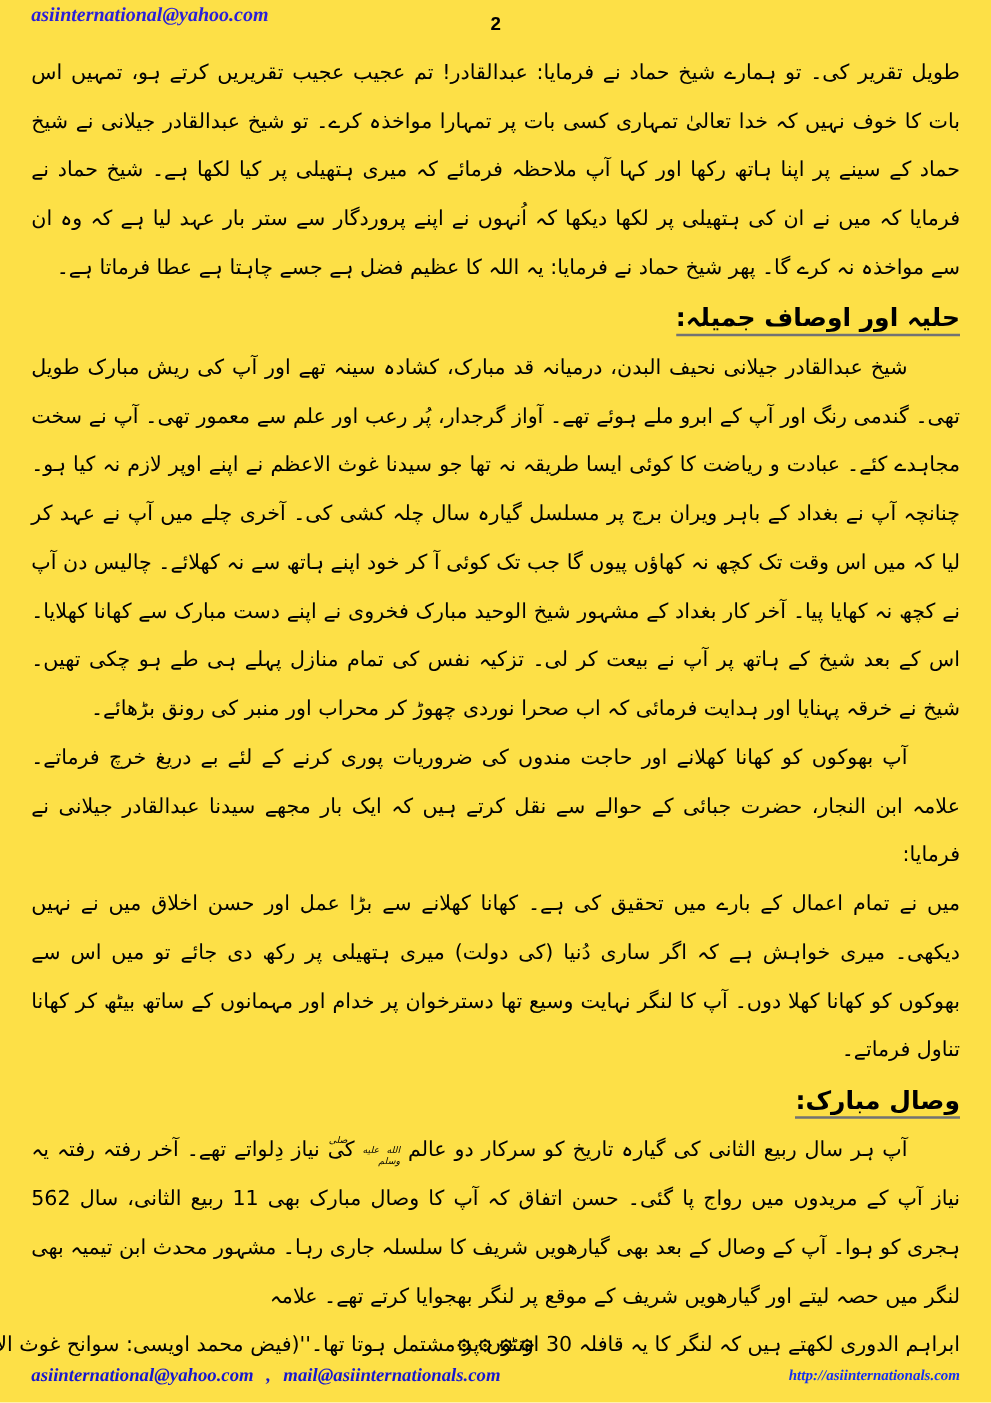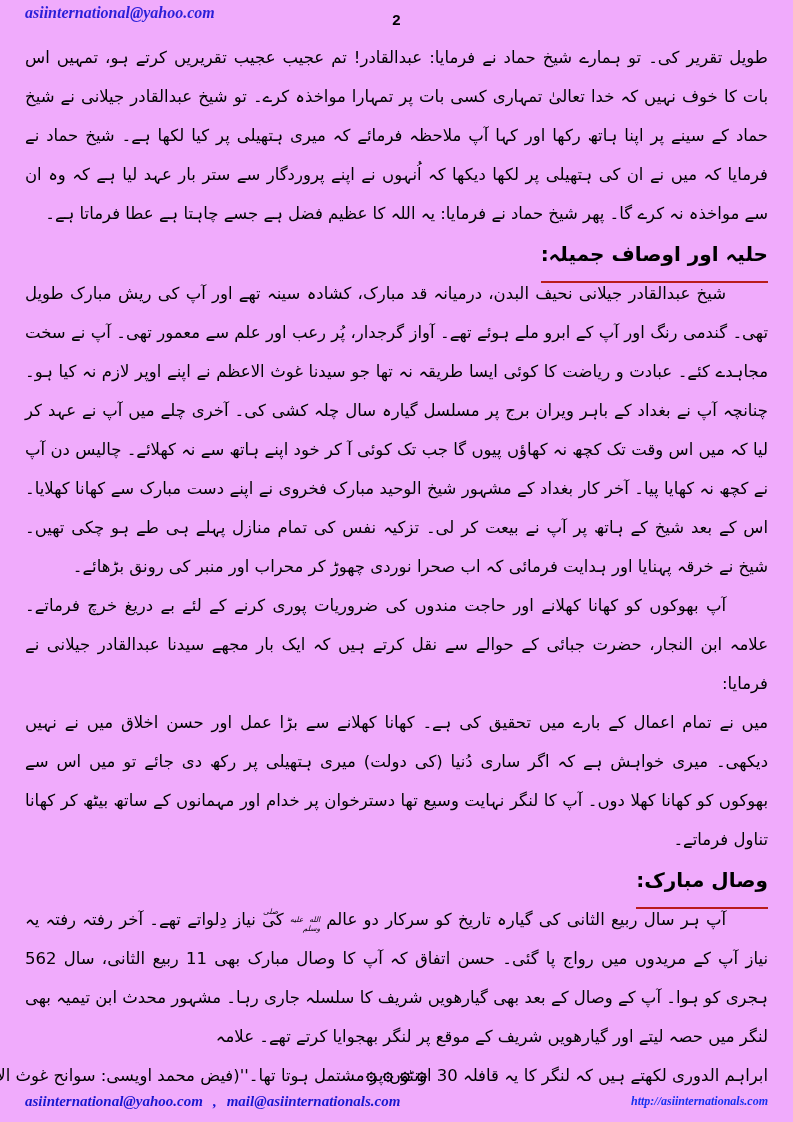--- a/index.html
+++ b/index.html
@@ -1,21 +1,21 @@
 <!DOCTYPE html>
 <html lang="ur"><head>
 <meta charset="utf-8">
 <style>
   * { margin:0; padding:0; box-sizing:border-box; }
   html,body { background:#ffffff; }
   .page {
     position:relative;
     width:793px; height:1122px;
     margin:0 auto;
-    background:#f0abfc;
+    background:#fde047;
     color:#000;
     overflow:hidden;
     font-family:"DejaVu Sans", sans-serif;
   }
   
   .top-row { position:relative; height:36px; }
   .top-email {
     position:absolute; left:25px; top:4px;
     font-family:"Liberation Serif", serif;
     font-style:italic; font-weight:bold;
@@ -40,22 +40,22 @@
   .content p { margin:0; text-align:justify; }
   .content p.indent { text-indent:42px; }
   .heading {
     text-align:right;
     font-weight:bold;
     font-size:20px;
     line-height:36px;
     margin:3px 0 2px 0;
   }
   .heading .hul {
-    border-bottom:2px solid #b91c1c;
-    padding-bottom:15px;
+    border-bottom:2px solid #737373;
+    padding-bottom:1px;
   }
   .saw-mark {
     display:inline-block;
     font-size:7.5px;
     line-height:1.1;
     width:30px;
     vertical-align:middle;
     white-space:normal;
     font-style:italic;
   }
@@ -83,21 +83,21 @@
     text-align:center;
     font-weight:bold;
     font-size:19px;
     color:#000;
     margin-bottom:10px;
     font-family:"DejaVu Sans", sans-serif;
   }
   .links-row {
     display:flex;
     justify-content:space-between;
-    align-items:center;
+    align-items:flex-start;
     margin:0 25px;
     font-family:"Liberation Serif", serif;
     font-style:italic; font-weight:bold;
   }
   .emails { font-size:15px; color:#1717cf; white-space:nowrap; }
   .emails .comma { margin:0 10px; }
   .site-url { font-size:12px; color:#1430f0; white-space:nowrap; }
 </style>
 </head>
 <body>

